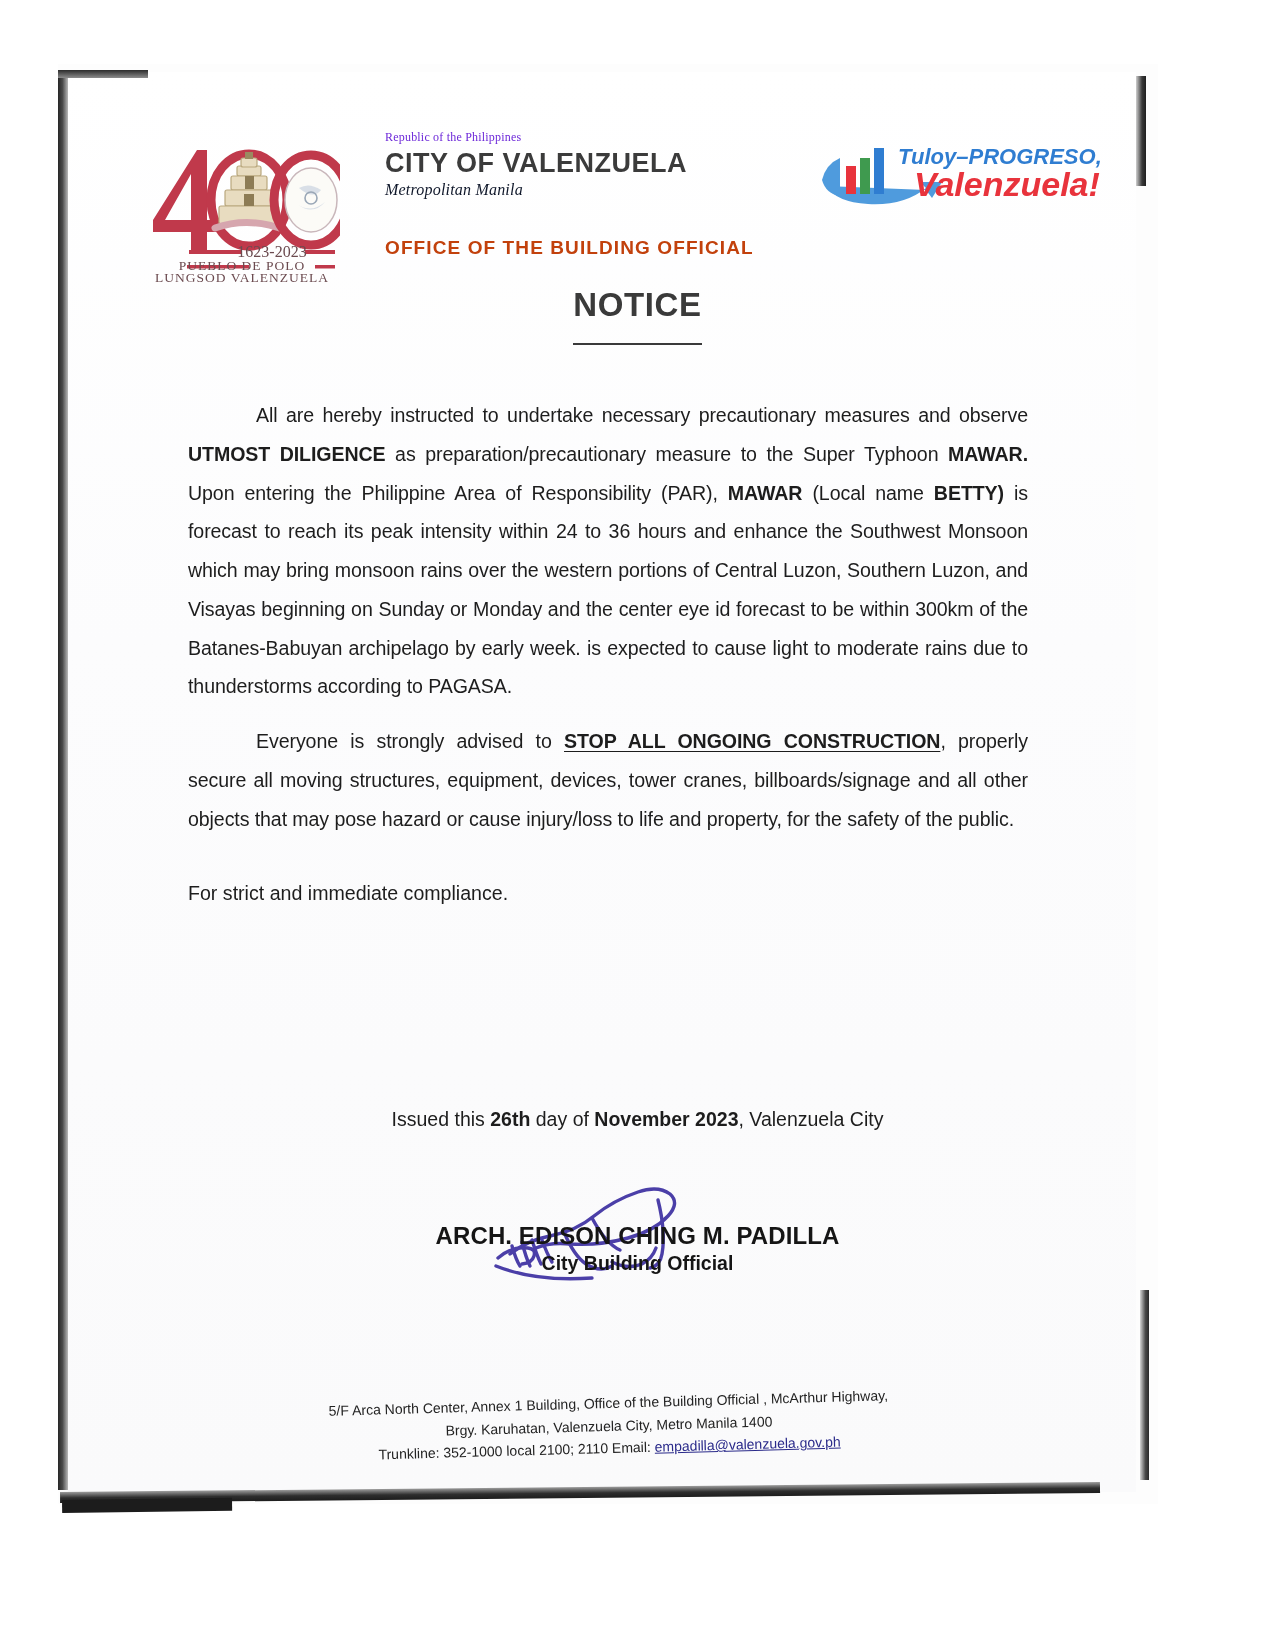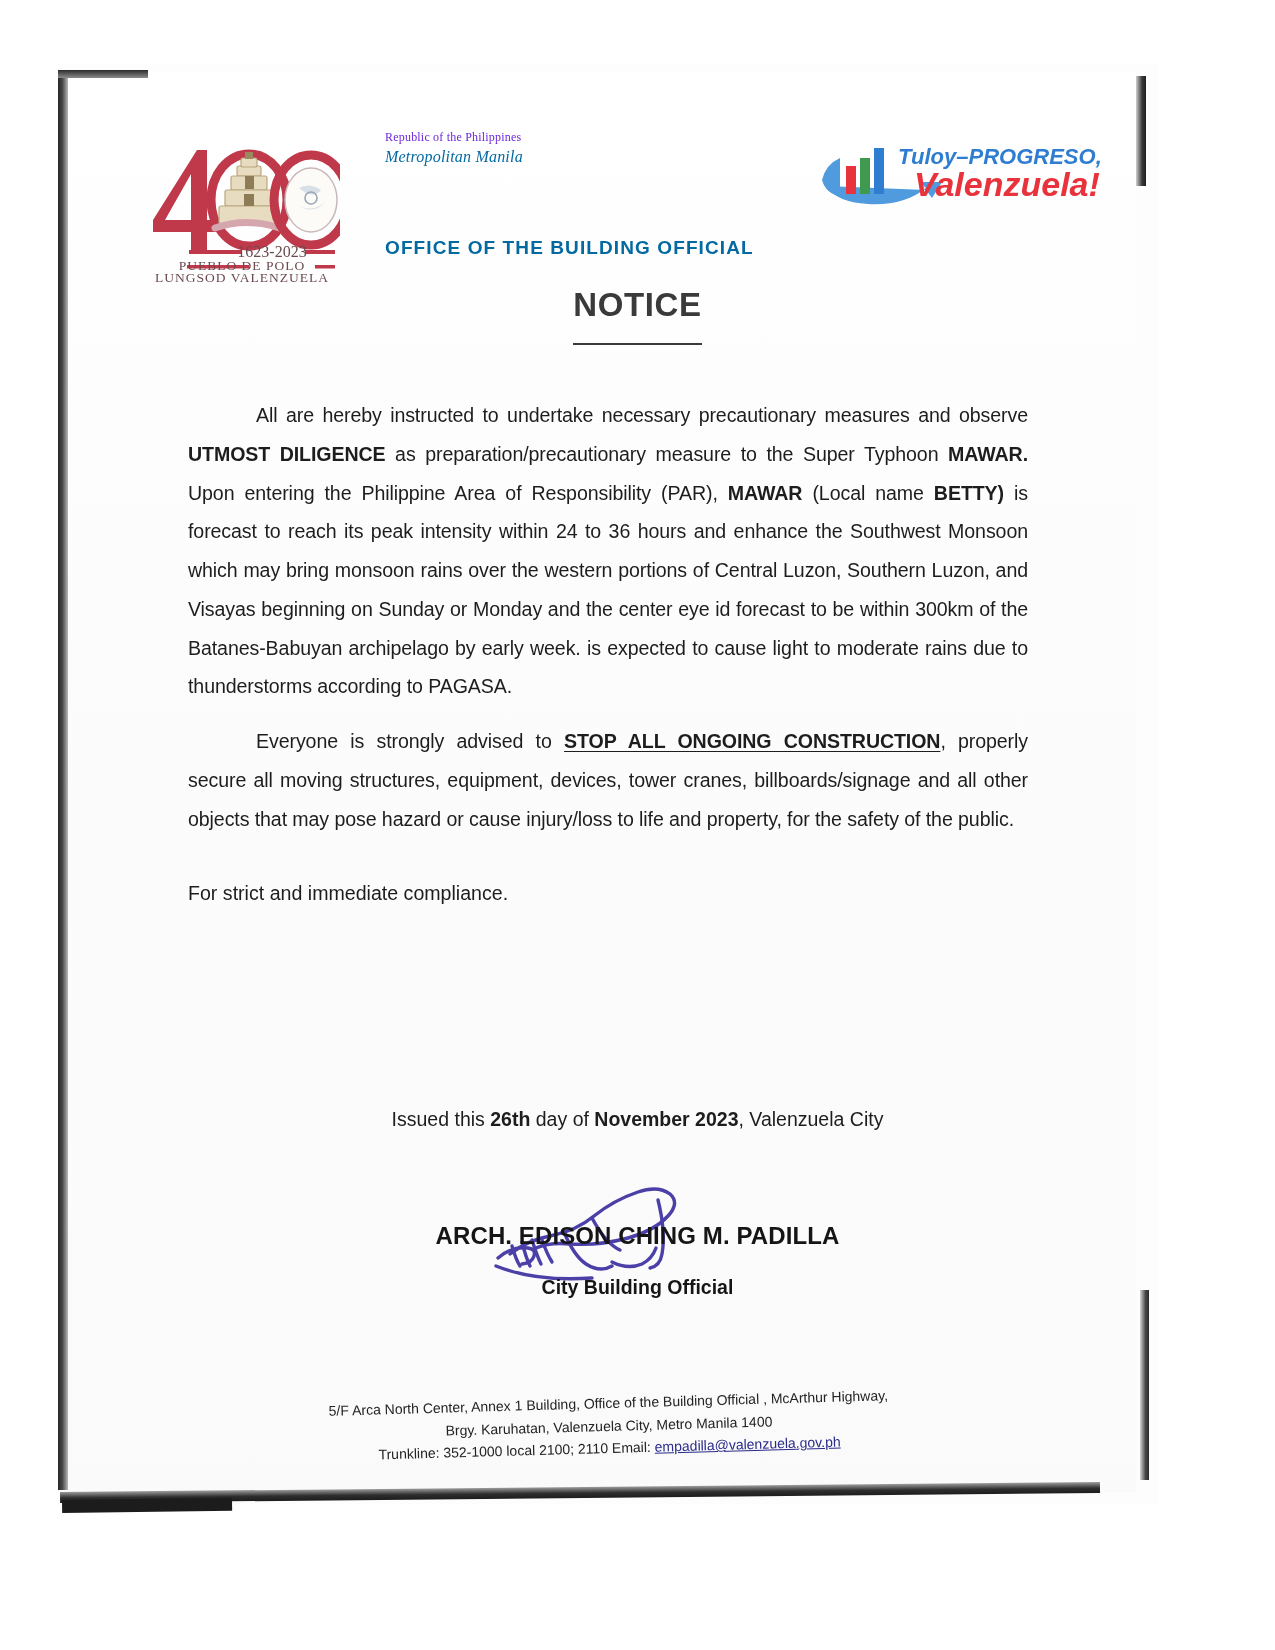--- a/index.html
+++ b/index.html
@@ -57,25 +57,25 @@
   .rep-line{
     font-family:"Liberation Serif",serif;font-size:12px;color:#6d28d9;
     letter-spacing:.2px;margin-bottom:3px;
   }
   .city-line{
     font-size:27px;font-weight:bold;color:#3b3b3b;letter-spacing:.5px;
     line-height:1.12;
   }
   .metro-line{
     font-family:"Liberation Serif",serif;font-style:italic;font-size:16px;
-    color:#0369a1;margin-top:3px;letter-spacing:.2px;
+    color:#0f172a;margin-top:3px;letter-spacing:.2px;
   }
   .office-line{
     position:absolute;left:265px;top:125px;
-    font-size:19px;font-weight:bold;color:#0369a1;letter-spacing:1.1px;
+    font-size:19px;font-weight:bold;color:#c2410c;letter-spacing:1.1px;
   }
   .logo-tuloy{position:absolute;left:700px;top:24px;width:300px;height:72px;}
 
   
   .notice-title{
     position:absolute;left:0;top:286px;width:1275px;text-align:center;
     font-size:33px;font-weight:bold;color:#3a3a3a;letter-spacing:.6px;
   }
   .notice-title span{
     border-bottom:2.5px solid #3a3a3a;padding-bottom:20px;
@@ -105,21 +105,21 @@
     font-size:19.5px;color:#1d1d1d;
   }
   .sig-area{position:absolute;left:0;top:1150px;width:1275px;height:160px;}
   .sig-svg{position:absolute;left:452px;top:8px;}
   .sig-name{
     position:absolute;left:0;top:1222px;width:1275px;text-align:center;
     font-size:24px;font-weight:bold;color:#151515;letter-spacing:.1px;
   }
   .sig-title{
     position:absolute;left:0;top:1252px;width:1275px;text-align:center;
-    font-size:19.5px;font-weight:bold;color:#151515;margin-top:24px;
+    font-size:19.5px;font-weight:bold;color:#151515;
   }
 
   
   .footer{
     position:absolute;left:258px;top:1392px;width:700px;
     text-align:center;font-size:14px;line-height:1.62;color:#232323;
     transform:rotate(-1.6deg);transform-origin:50% 0;
   }
   .footer a,.footer .mail{
     color:#2a2a8a;text-decoration:underline;
@@ -172,20 +172,21 @@
         <text x="127" y="125" font-family="Liberation Serif, serif" font-size="16" fill="#6b4a4f" text-anchor="middle">1623-2023</text>
         <rect x="42" y="133" width="62" height="3.5" fill="#c0394b"></rect>
         <rect x="170" y="133" width="20" height="3.5" fill="#c0394b"></rect>
         <text x="97" y="138" font-family="Liberation Serif, serif" font-size="13.5" fill="#6b4a4f" text-anchor="middle" letter-spacing="1">PUEBLO DE POLO</text>
         <text x="97" y="150" font-family="Liberation Serif, serif" font-size="13.5" fill="#6b4a4f" text-anchor="middle" letter-spacing="1">LUNGSOD VALENZUELA</text>
       </svg>
     </div>
 
     <div class="head-text">
       <div class="rep-line">Republic of the Philippines</div>
+      <div class="city-line">CITY OF VALENZUELA</div>
       <div class="metro-line">Metropolitan Manila</div>
     </div>
     <div class="office-line">OFFICE OF THE BUILDING OFFICIAL</div>
 
     <div class="logo-tuloy">
       <svg width="300" height="72" viewBox="0 0 300 72">
 
         <path d="M6 50 Q16 66 48 68 Q84 70 106 52 L100 46 L122 46 L112 62 L106 54" fill="#4f9bdd"></path>
         <path d="M2 44 Q6 28 20 22 L20 60 Q6 58 2 44 Z" fill="#4f9bdd"></path>
 

